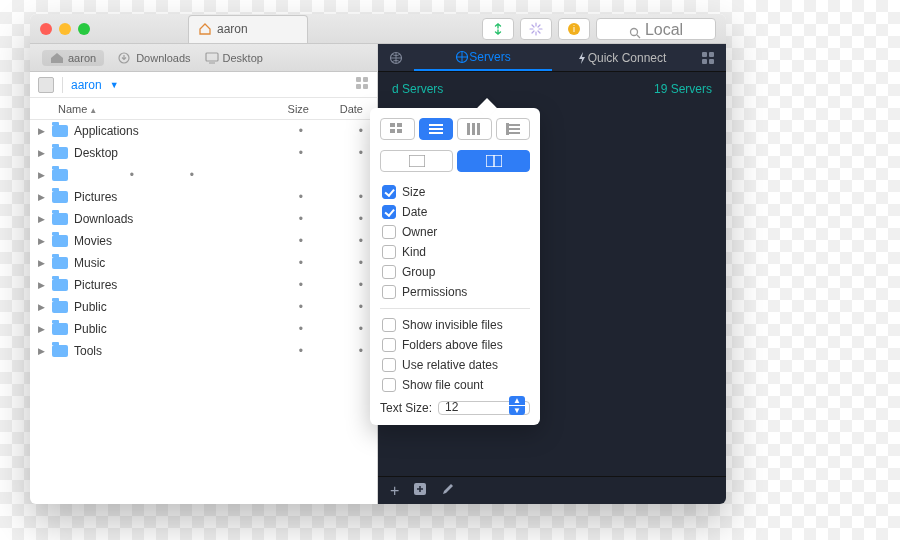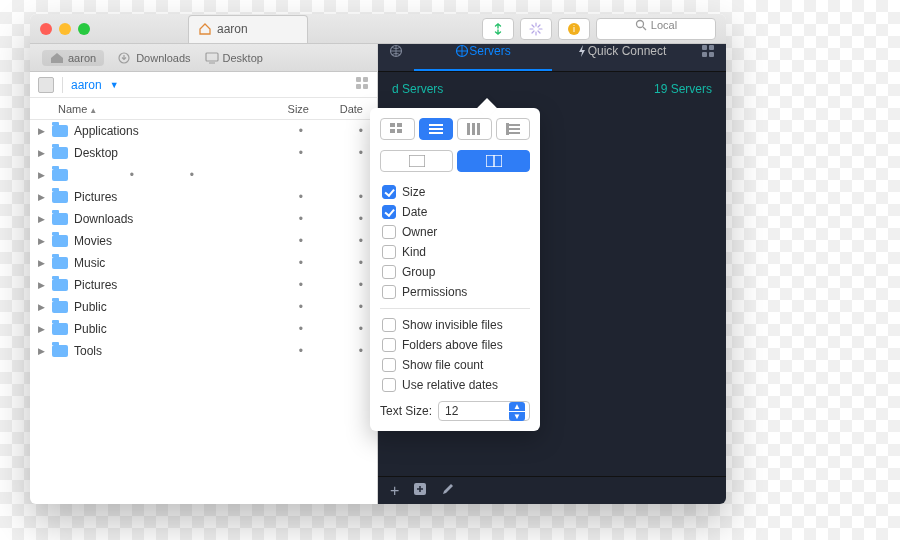--- a/index.html
+++ b/index.html
@@ -7,21 +7,21 @@
   .checker{position:absolute;inset:0;background-image:linear-gradient(45deg,#f0f0f0 25%,transparent 25%,transparent 75%,#f0f0f0 75%),linear-gradient(45deg,#f0f0f0 25%,transparent 25%,transparent 75%,#f0f0f0 75%);background-size:24px 24px;background-position:0 0,12px 12px}
   .window{position:absolute;left:30px;top:14px;width:696px;height:490px;border-radius:6px;overflow:hidden;box-shadow:0 18px 40px rgba(0,0,0,.25);background:#fff;display:flex;flex-direction:column}
   .titlebar{height:30px;background:linear-gradient(#e9e9e9,#dedede);display:flex;align-items:center;padding:0 10px;border-bottom:1px solid #c9c9c9}
   .dots{display:flex;gap:7px}
   .dot{width:12px;height:12px;border-radius:50%}
   .dot.r{background:#ff5f57}.dot.y{background:#ffbd2e}.dot.g{background:#28c940}
   .title-tab{margin-left:98px;width:120px;height:28px;border:1px solid #c9c9c9;border-bottom:none;border-radius:4px 4px 0 0;background:#f4f4f4;display:flex;align-items:center;gap:6px;padding:0 10px;font-size:12px;color:#555}
   .spacer{flex:1}
   .pill{height:22px;padding:0 8px;border:1px solid #c9c9c9;border-radius:4px;background:#fff;display:flex;align-items:center;justify-content:center;margin-left:6px}
   .pill svg{display:block}
-  .search{width:120px;display:flex;align-items:flex-start;gap:4px;font-size:11px;color:#888}
+  .search{width:120px;display:flex;align-items:flex-end;gap:4px;font-size:16px;color:#888}
   .body{flex:1;display:flex}
   .left{width:50%;display:flex;flex-direction:column;border-right:1px solid #d5d5d5}
   .left-tabs{height:28px;background:linear-gradient(#e8e8e8,#dcdcdc);border-bottom:1px solid #c6c6c6;display:flex;align-items:center;gap:14px;padding:0 12px;font-size:11px;color:#666}
   .lt{display:flex;align-items:center;gap:4px}
   .lt .ico{width:14px;height:12px;display:inline-block}
   .lt.sel{background:rgba(0,0,0,.08);padding:2px 8px;border-radius:4px}
   .pathbar{height:26px;display:flex;align-items:center;padding:0 8px;font-size:12px;color:#0a84ff;border-bottom:1px solid #e6e6e6;gap:8px}
   .disk{width:16px;height:16px;background:#e5e5e5;border:1px solid #bbb;border-radius:2px}
   .vline{width:1px;height:16px;background:#ddd}
   .path-grid{margin-left:auto;color:#888}
@@ -33,39 +33,39 @@
   .files{flex:1;overflow:auto;font-size:12px;color:#333}
   .row{height:22px;display:flex;align-items:center;padding:0 8px;gap:6px}
   .tri{width:8px;font-size:9px;color:#888}
   .folder{width:16px;height:12px;background:#6fb9ff;border-radius:2px;position:relative}
   .folder::before{content:"";position:absolute;top:-3px;left:0;width:7px;height:3px;background:#6fb9ff;border-radius:1px 1px 0 0}
   .rname{flex:1}
   .rsize{width:60px;text-align:right;color:#888}
   .rdate{width:60px;text-align:right;padding-right:6px;color:#888}
   .right{width:50%;background:#1f2430;display:flex;flex-direction:column;color:#bbb}
   .right-tabs{height:28px;background:#262c3b;border-bottom:1px solid #111;display:flex;align-items:center;font-size:12px}
-  .rt{flex:1;display:flex;justify-content:center;height:100%}
+  .rt{flex:1;display:flex;align-items:center;justify-content:center;height:100%}
   .rt.world{flex:0 0 36px;color:#888}
   .rt.sel{color:#0a84ff;border-bottom:2px solid #0a84ff}
   .rt.grid{flex:0 0 36px;color:#888}
   .rbody{flex:1;padding:10px 14px;font-size:12px;color:#14b8a6;display:flex;justify-content:space-between}
   .rfoot{height:28px;border-top:1px solid #111;display:flex;align-items:center;gap:14px;padding:0 12px;color:#9aa2b4}
   .popover{position:absolute;left:370px;top:108px;width:170px;background:#fff;border-radius:6px;box-shadow:0 8px 24px rgba(0,0,0,.25);padding:10px;font-size:12px;color:#333;z-index:10}
   .popover::before{content:"";position:absolute;top:-7px;left:110px;width:14px;height:14px;background:#fff;transform:rotate(45deg);box-shadow:-2px -2px 4px rgba(0,0,0,.06)}
   .seg-row{display:flex;gap:4px;margin-bottom:10px}
   .seg{flex:1;height:22px;border:1px solid #c7c7c7;border-radius:4px;display:flex;align-items:center;justify-content:center;background:#fff}
   .seg.sel{background:#2f7df6;border-color:#2f7df6}
   .seg svg{display:block}
   .opt{display:flex;align-items:center;gap:6px;padding:3px 2px}
   .cb{width:14px;height:14px;border:1px solid #b9b9b9;border-radius:3px;display:flex;align-items:center;justify-content:center;background:#fff}
   .cb.on{background:#2f7df6;border-color:#2f7df6}
   .cb.on::after{content:"";width:4px;height:7px;border:solid #fff;border-width:0 2px 2px 0;transform:rotate(40deg) translateY(-1px)}
   .divider{height:1px;background:#e3e3e3;margin:6px 0}
   .tsrow{display:flex;align-items:center;gap:6px;margin-top:6px}
-  .tsinput{flex:1;height:20px;border:1px solid #c7c7c7;border-radius:4px;display:flex;align-items:center;justify-content:space-between;padding:0 4px 0 6px}
+  .tsinput{flex:1;height:14px;border:1px solid #c7c7c7;border-radius:4px;display:flex;align-items:flex-end;justify-content:space-between;padding:0 4px 0 6px}
   .stepper{width:16px;height:18px;display:flex;flex-direction:column}
   .stepper div{flex:1;background:#2f7df6;color:#fff;font-size:8px;display:flex;align-items:center;justify-content:center}
   .stepper div:first-child{border-radius:3px 3px 0 0;margin-bottom:1px}
   .stepper div:last-child{border-radius:0 0 3px 3px}
 </style>
 </head>
 <body>
 <div class="checker"></div>
 
 <div class="window">
@@ -368,25 +368,25 @@
       <div class="opt">
         <span class="cb"></span>
         <span>Show invisible files</span>
       </div>
       <div class="opt">
         <span class="cb"></span>
         <span>Folders above files</span>
       </div>
       <div class="opt">
         <span class="cb"></span>
+        <span>Use relative dates</span>
+      </div>
+      <div class="opt">
+        <span class="cb"></span>
         <span>Show file count</span>
-      </div>
-      <div class="opt">
-        <span class="cb"></span>
-        <span>Use relative dates</span>
       </div>
     </div>
   <div class="tsrow">
     <span>Text Size:</span>
     <div class="tsinput">
       <span>12</span>
       <div class="stepper">
           <div>▲</div>
           <div>▼</div>
         </div>

